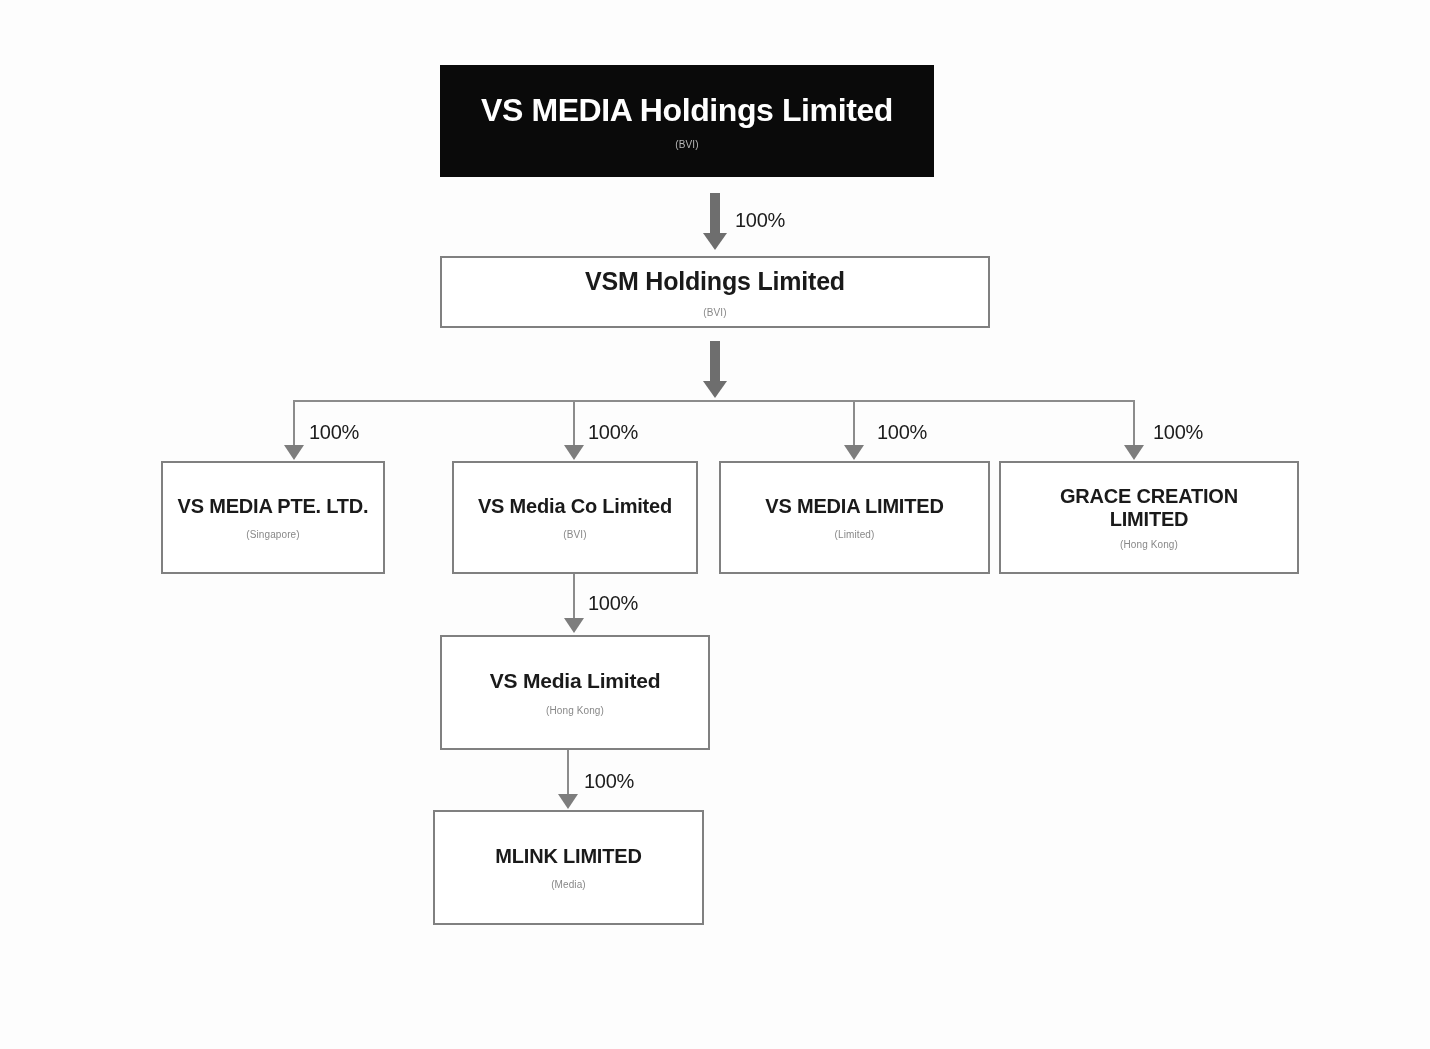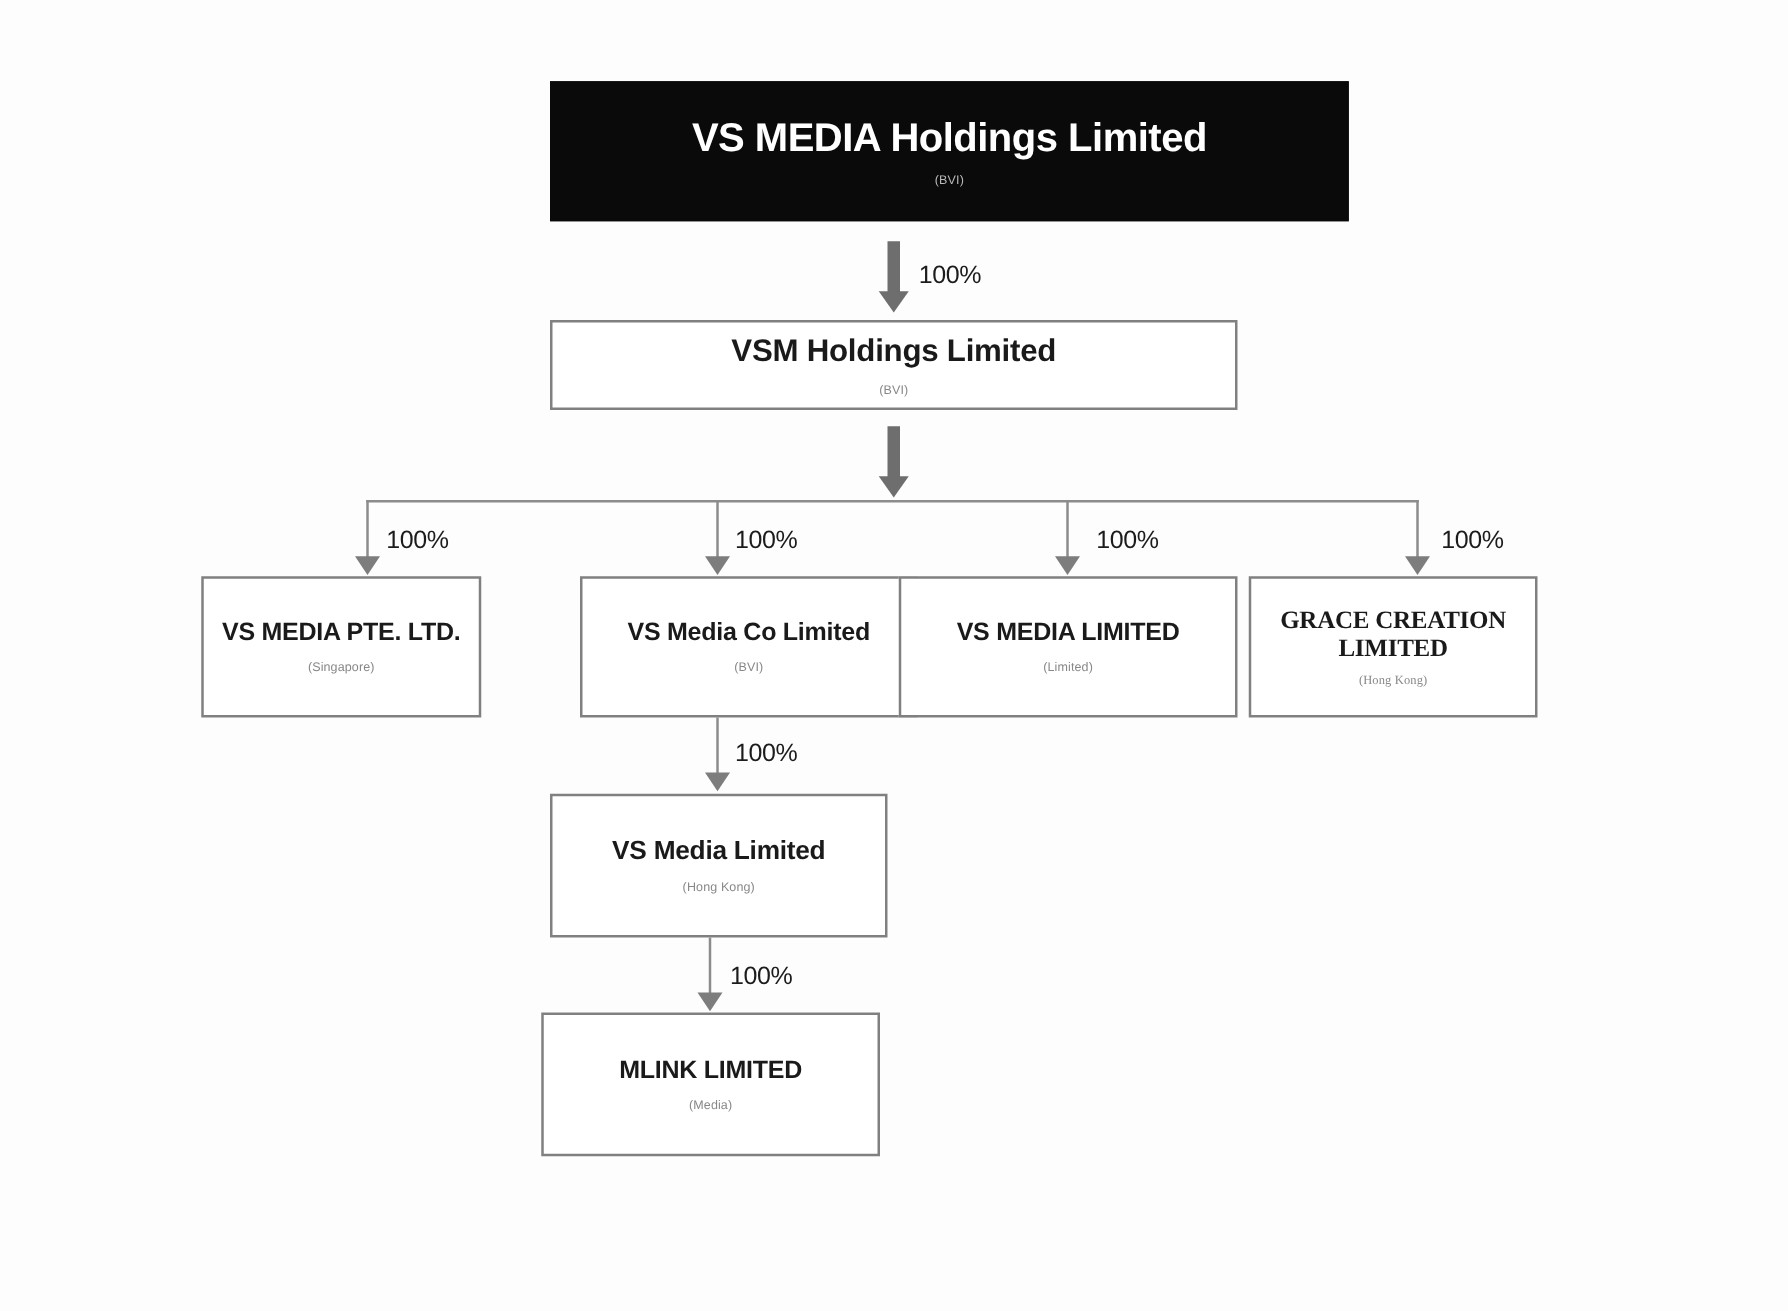--- a/index.html
+++ b/index.html
@@ -103,21 +103,21 @@
     color: #1c1c1c;
     letter-spacing: -0.3px;
     white-space: nowrap;
   }
 </style>
 </head>
 <body>
 
 <div id="chart-canvas">
 
-  <div class="node root lvl1" style="left:440px; top:65px; width:639px; height:112px;">
+  <div class="node root lvl1" style="left:440px; top:65px; width:494px; height:112px;">
     <div class="node-name">VS MEDIA Holdings Limited</div>
     <div class="node-juris">(BVI)</div>
   </div>
 
   <div class="conn-thick-line" style="left:710px; top:193px; width:10px; height:42px;"></div>
   <div class="arrowhead thick" style="left:703px; top:233px;"></div>
   <div class="pct-label" style="left:735px; top:209px;">100%</div>
 
   <div class="node lvl2" style="left:440px; top:256px; width:550px; height:72px;">
     <div class="node-name">VSM Holdings Limited</div>
@@ -143,31 +143,31 @@
 
   <div class="conn-thin-line" style="left:1133px; top:400px; width:2px; height:47px;"></div>
   <div class="arrowhead thin" style="left:1124px; top:445px;"></div>
   <div class="pct-label" style="left:1153px; top:421px;">100%</div>
 
   <div class="node lvl3" style="left:161px; top:461px; width:224px; height:113px;">
     <div class="node-name">VS MEDIA PTE. LTD.</div>
     <div class="node-juris">(Singapore)</div>
   </div>
 
-  <div class="node lvl3" style="left:464px; top:461px; width:270px; height:113px;">
+  <div class="node lvl3" style="left:452px; top:461px; width:246px; height:113px;">
     <div class="node-name">VS Media Co Limited</div>
     <div class="node-juris">(BVI)</div>
   </div>
 
   <div class="node lvl3" style="left:719px; top:461px; width:271px; height:113px;">
     <div class="node-name">VS MEDIA LIMITED</div>
     <div class="node-juris">(Limited)</div>
   </div>
 
-  <div class="node lvl3" style="left:999px; top:461px; width:231px; height:113px;font-family:Liberation Serif, serif;">
+  <div class="node lvl3" style="left:999px; top:461px; width:300px; height:113px;">
     <div class="node-name" style="max-width:200px;">GRACE CREATION LIMITED</div>
     <div class="node-juris" style="margin-top:8px;">(Hong Kong)</div>
   </div>
 
   <div class="conn-thin-line" style="left:573px; top:574px; width:2px; height:46px;"></div>
   <div class="arrowhead thin" style="left:564px; top:618px;"></div>
   <div class="pct-label" style="left:588px; top:592px;">100%</div>
 
   <div class="node lvl4" style="left:440px; top:635px; width:270px; height:115px;">
     <div class="node-name">VS Media Limited</div>

